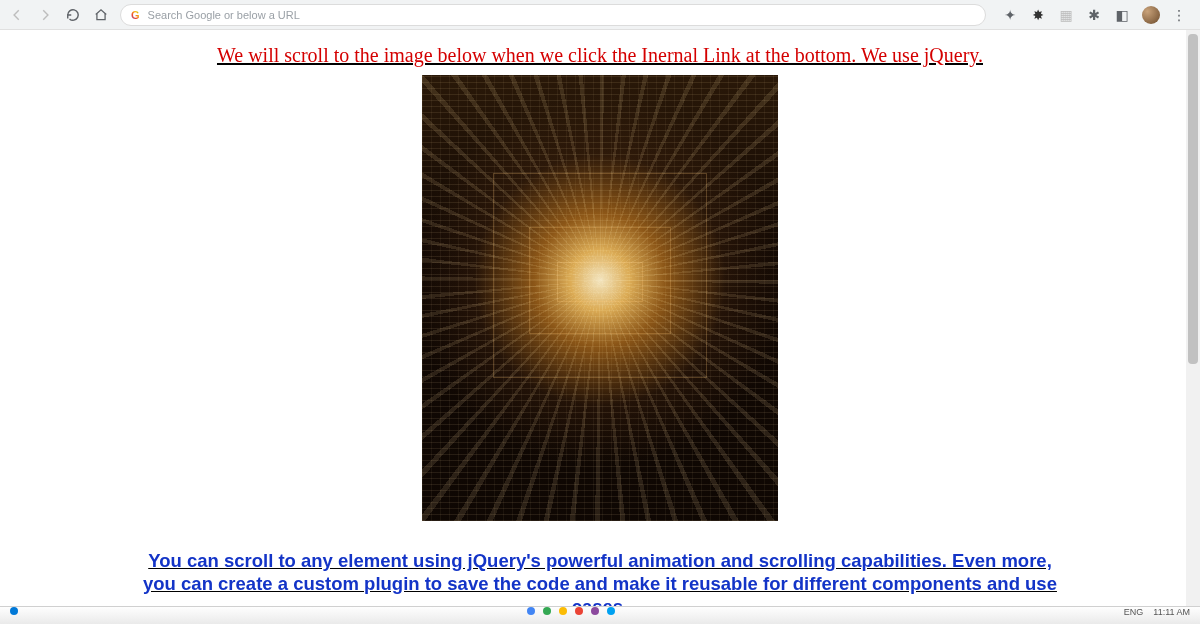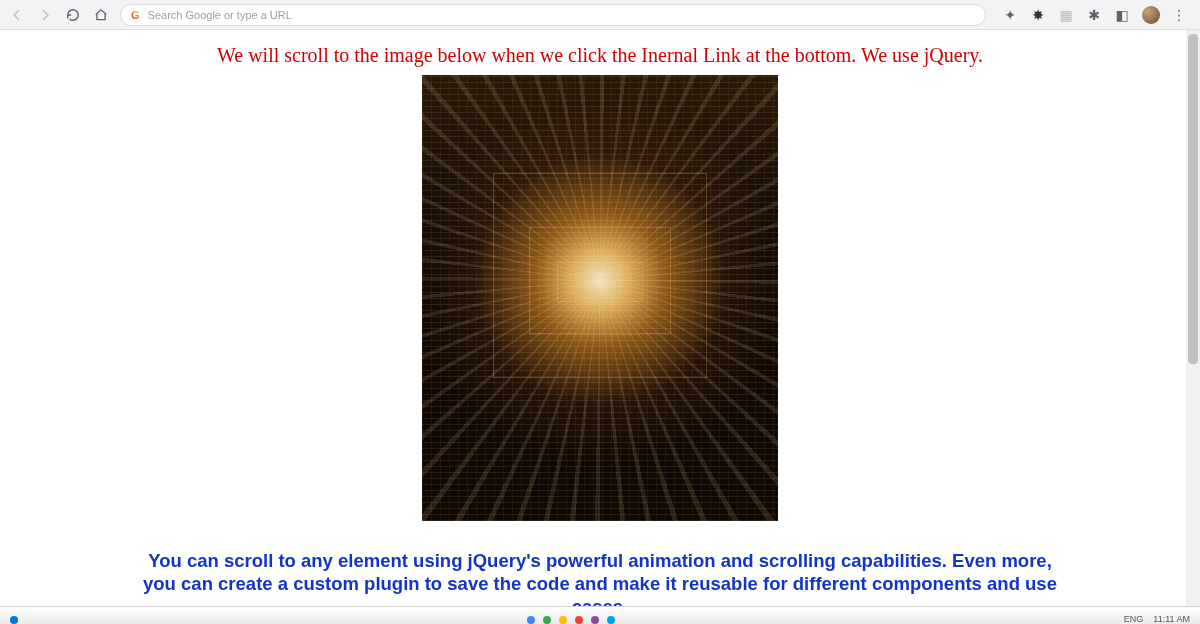--- a/index.html
+++ b/index.html
@@ -71,20 +71,21 @@
     top:4px; left:2px;
     width:10px;
     height:330px;
     background:#c1c1c1;
     border-radius:4px;
   }
 
   .page-content {
     padding:14px 6px 0 6px;
     text-align:center;
+    text-decoration:underline;
   }
   .red-line {
     color:#d40000;
     font-family:"Times New Roman", serif;
     font-size:20px;
     margin-bottom:8px;
     text-align:center;
   }
   .hero-img {
     width:356px;
@@ -130,21 +131,21 @@
     text-align:center;
   }
 
   
   .taskbar {
     height:18px;
     width:100%;
     background:linear-gradient(#fefefe,#eaeaea);
     border-top:1px solid #d0d0d0;
     display:flex;
-    align-items:flex-end;
+    align-items:flex-start;
     justify-content:space-between;
     padding:0 10px;
     font-size:9px;
     color:#555;
   }
   .task-left, .task-right { display:flex; align-items:center; gap:10px; }
   .dot { width:8px;height:8px;border-radius:50%; }
 </style>
 </head>
 <body>
@@ -167,21 +168,21 @@
       </svg>
   </div>
   <div class="nav-btn">
     <svg width="14" height="14" viewBox="0 0 24 24" fill="none" stroke="currentColor" stroke-width="2.2">
         <path d="M3 11 12 3l9 8"></path>
         <path d="M5 10v10h14V10"></path>
       </svg>
   </div>
   <div class="omnibox">
     <span class="g-logo">G</span>
-    <span>Search Google or type a URL</span>
+    <span>Search Google or below a URL</span>
   </div>
   <div class="ext-icons">
     <span class="ext-icon">✦</span>
     <span class="ext-icon" style="color:#333;">✸</span>
     <span class="ext-icon" style="color:#bbb;">▦</span>
     <span class="ext-icon">✱</span>
     <span class="ext-icon">◧</span>
     <span class="avatar"></span>
     <span class="kebab">⋮</span>
   </div>

